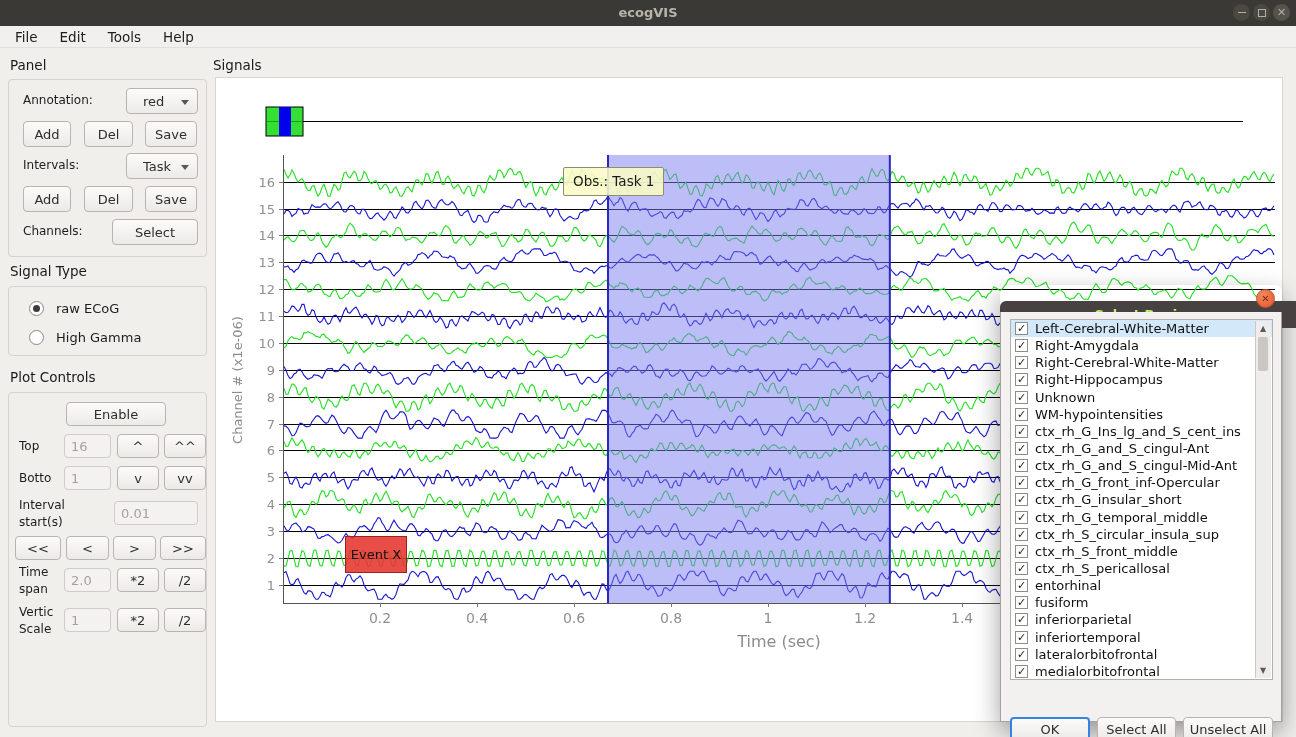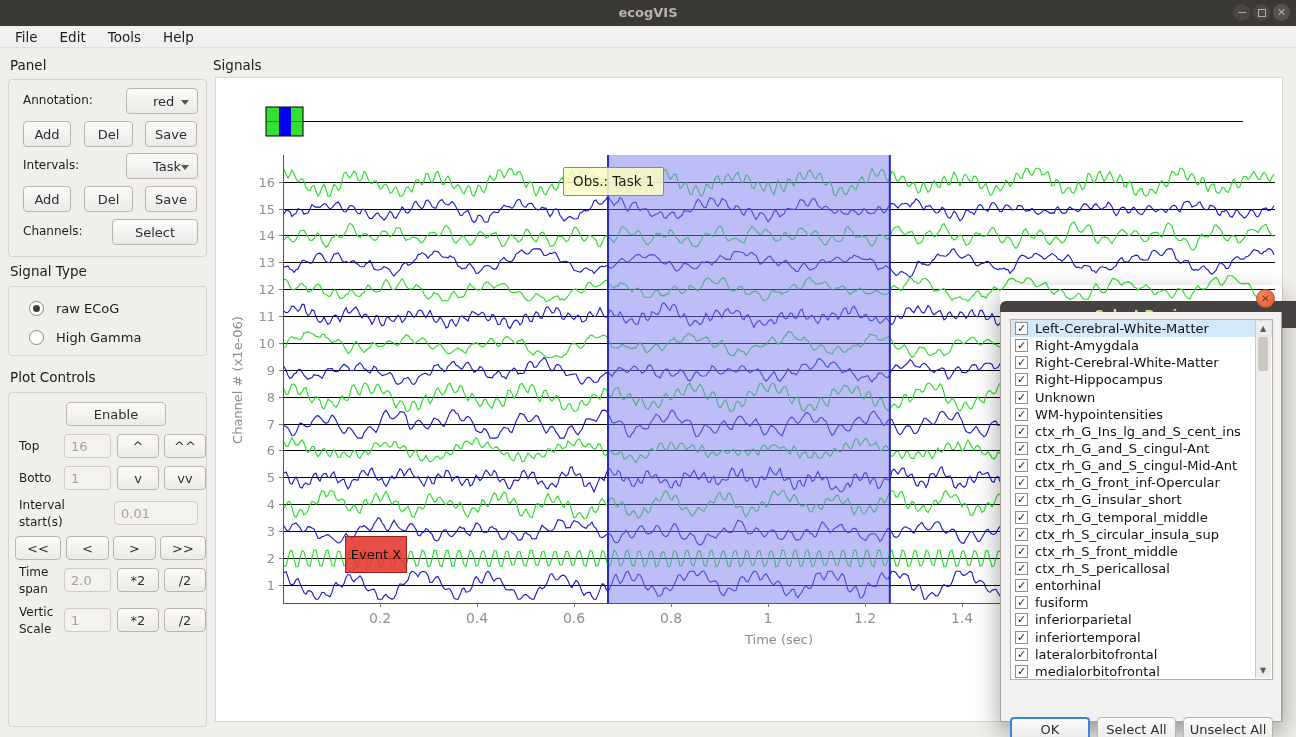--- a/index.html
+++ b/index.html
@@ -24,41 +24,41 @@
 
   
   .section-label{position:absolute;font-size:13.5px;color:#1a1a1a;}
   .groupbox{position:absolute;border:1px solid #d6d2cd;border-radius:4px;box-sizing:border-box;}
   .lbl{position:absolute;font-size:12px;color:#1c1c1c;}
   .btn{position:absolute;background:linear-gradient(#fcfbfa,#eceae7);border:1px solid #b8b4af;
     border-radius:4px;color:#2e2e2e;font-size:13px;display:flex;align-items:center;justify-content:center;
     box-sizing:border-box;}
   .combo{position:absolute;background:linear-gradient(#fcfbfa,#eceae7);border:1px solid #b8b4af;
     border-radius:4px;color:#2e2e2e;font-size:13px;display:flex;align-items:center;box-sizing:border-box;
-    padding-left:26px;}
+    padding-left:16px;}
   .combo .arrow{position:absolute;right:8px;top:11px;width:0;height:0;
     border-left:4px solid transparent;border-right:4px solid transparent;border-top:5px solid #5a5752;}
   .tinput{position:absolute;background:#f3f2f0;border:1px solid #cfcbc6;border-radius:4px;
     color:#a5a19c;font-size:13px;box-sizing:border-box;padding:0 6px;
     font-family:"DejaVu Sans","Liberation Sans",sans-serif;}
   .radio-row{position:absolute;left:20px;display:flex;align-items:center;gap:12px;height:18px;}
   .radio{width:15px;height:15px;border-radius:50%;border:1px solid #8b8781;background:#fff;
     box-sizing:border-box;position:relative;}
   .radio.sel::after{content:"";position:absolute;left:3px;top:3px;width:7px;height:7px;
     border-radius:50%;background:#3c3c3c;}
   .radio-label{font-size:13px;color:#1c1c1c;}
 
   
   .signals-panel{position:absolute;left:215px;top:77px;width:1068px;height:645px;background:#fff;
     border:1px solid #d8d5d0;box-sizing:border-box;}
   #plot-svg{position:absolute;left:215px;top:77px;}
   .ylabel{position:absolute;left:237px;top:380px;transform:translate(-50%,-50%) rotate(-90deg);
     color:#8c8c8c;font-size:13px;white-space:nowrap;}
   .xlabel{position:absolute;left:779px;top:632px;transform:translateX(-50%);
-    color:#8c8c8c;font-size:13px;}
+    color:#8c8c8c;font-size:16px;}
   .tooltip{position:absolute;left:563px;top:167px;height:21px;padding:3px 9px;
     background:rgba(250,250,198,0.88);border:1px solid #8d8d74;border-radius:2px;
     font-size:13.5px;color:#1a1a1a;line-height:21px;white-space:nowrap;}
   .event-label{position:absolute;top:536px;width:62px;height:37px;background:rgba(229,52,45,0.88);
     border:1px solid #9c221c;font-size:13px;color:#111;display:flex;align-items:center;
     justify-content:center;box-sizing:border-box;}
 
   
   .dialog{position:absolute;left:1000px;top:285px;width:282px;height:437px;z-index:20;
     box-shadow:0 10px 26px rgba(0,0,0,0.38);border-radius:6px 6px 0 0;}

